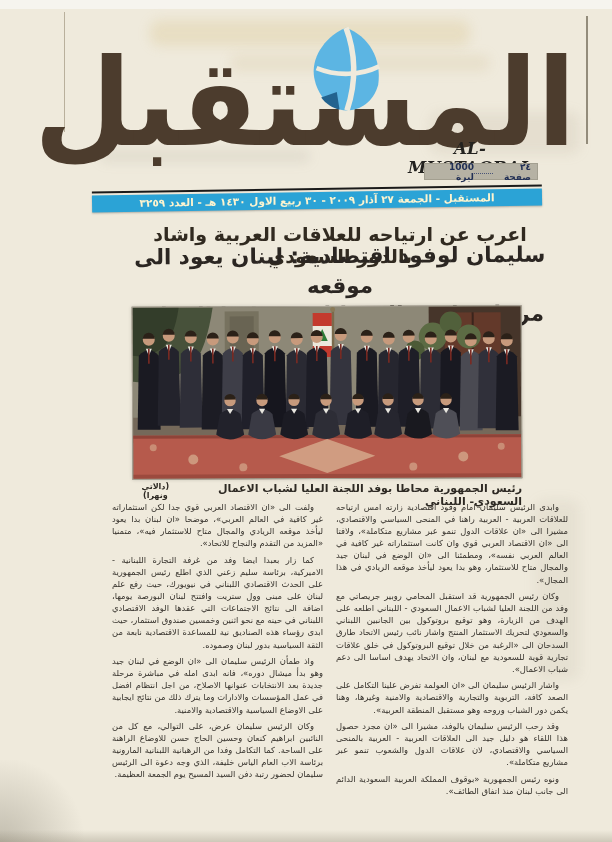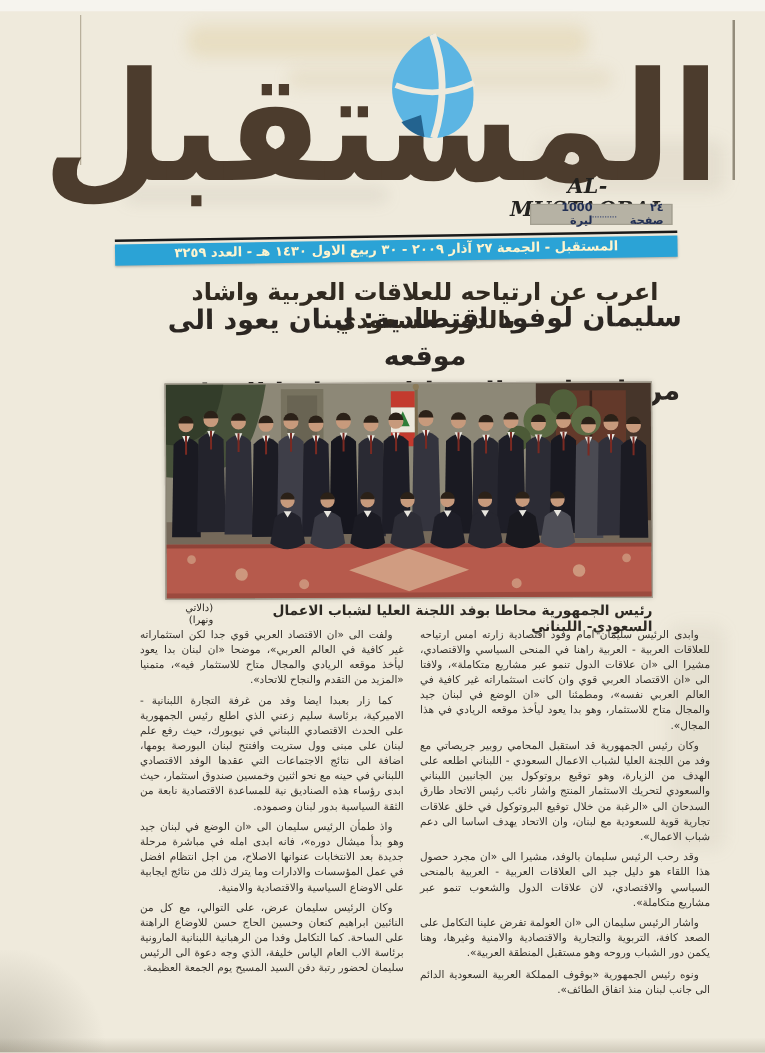--- a/index.html
+++ b/index.html
@@ -74,21 +74,21 @@
     border:1px solid #a9a396;background:#7e7868;
     transform:rotate(-0.25deg);box-shadow:0 0 4px rgba(0,0,0,.18);
   }
   .photo-frame svg{display:block;width:100%;height:100%;}
   .caption-row{
     left:132px;top:482px;width:390px;direction:rtl;
     display:flex;justify-content:space-between;align-items:flex-start;
     color:#2d2923;
   }
   .caption-text{font-size:11px;font-weight:bold;}
-  .credit-text{font-size:8px;font-weight:normal;direction:rtl;}
+  .credit-text{font-size:8px;font-weight:bold;direction:rtl;text-align:center;}
 
   
   .body-cols{
     left:112px;top:501px;width:456px;height:336px;
     direction:rtl;display:flex;gap:13px;overflow:hidden;
     color:#36322c;
   }
   .col-right{width:232px;}
   .col-left{width:211px;}
   .body-cols p{
@@ -221,22 +221,22 @@
 
   <div class="abs caption-row" data-name="photo-caption-row">
     <span class="caption-text" data-name="photo-caption">رئيس الجمهورية محاطا بوفد اللجنة العليا لشباب الاعمال السعودي- اللبناني</span>
     <span class="credit-text" data-name="photo-credit">(دالاتي ونهرا)</span>
   </div>
 
   <div class="abs body-cols" data-name="article-body">
     <div class="col-right" data-name="body-column-right">
         <p data-name="body-paragraph">وابدى الرئيس سليمان امام وفود اقتصادية زارته امس ارتياحه للعلاقات العربية - العربية راهنا في المنحى السياسي والاقتصادي، مشيرا الى «ان علاقات الدول تنمو عبر مشاريع متكاملة»، ولافتا الى «ان الاقتصاد العربي قوي وان كانت استثماراته غير كافية في العالم العربي نفسه»، ومطمئنا الى «ان الوضع في لبنان جيد والمجال متاح للاستثمار، وهو بدا يعود ليأخذ موقعه الريادي في هذا المجال».</p>
         <p data-name="body-paragraph">وكان رئيس الجمهورية قد استقبل المحامي روبير جريصاتي مع وفد من اللجنة العليا لشباب الاعمال السعودي - اللبناني اطلعه على الهدف من الزيارة، وهو توقيع بروتوكول بين الجانبين اللبناني والسعودي لتحريك الاستثمار المنتج واشار نائب رئيس الاتحاد طارق السدحان الى «الرغبة من خلال توقيع البروتوكول في خلق علاقات تجارية قوية للسعودية مع لبنان، وان الاتحاد يهدف اساسا الى دعم شباب الاعمال».</p>
+        <p data-name="body-paragraph">واشار الرئيس سليمان الى «ان العولمة تفرض علينا التكامل على الصعد كافة، التربوية والتجارية والاقتصادية والامنية وغيرها، وهنا يكمن دور الشباب وروحه وهو مستقبل المنطقة العربية».</p>
         <p data-name="body-paragraph">وقد رحب الرئيس سليمان بالوفد، مشيرا الى «ان مجرد حصول هذا اللقاء هو دليل جيد الى العلاقات العربية - العربية بالمنحى السياسي والاقتصادي، لان علاقات الدول والشعوب تنمو عبر مشاريع متكاملة».</p>
-        <p data-name="body-paragraph">واشار الرئيس سليمان الى «ان العولمة تفرض علينا التكامل على الصعد كافة، التربوية والتجارية والاقتصادية والامنية وغيرها، وهنا يكمن دور الشباب وروحه وهو مستقبل المنطقة العربية».</p>
         <p data-name="body-paragraph">ونوه رئيس الجمهورية «بوقوف المملكة العربية السعودية الدائم الى جانب لبنان منذ اتفاق الطائف».</p>
       </div>
     <div class="col-left" data-name="body-column-left">
         <p data-name="body-paragraph">ولفت الى «ان الاقتصاد العربي قوي جدا لكن استثماراته غير كافية في العالم العربي»، موضحا «ان لبنان بدا يعود ليأخذ موقعه الريادي والمجال متاح للاستثمار فيه»، متمنيا «المزيد من التقدم والنجاح للاتحاد».</p>
         <p data-name="body-paragraph">كما زار بعبدا ايضا وفد من غرفة التجارة اللبنانية - الاميركية، برئاسة سليم زعني الذي اطلع رئيس الجمهورية على الحدث الاقتصادي اللبناني في نيويورك، حيث رفع علم لبنان على مبنى وول ستريت وافتتح لبنان البورصة يومها، اضافة الى نتائج الاجتماعات التي عقدها الوفد الاقتصادي اللبناني في حينه مع نحو اثنين وخمسين صندوق استثمار، حيث ابدى رؤساء هذه الصناديق نية للمساعدة الاقتصادية نابعة من الثقة السياسية بدور لبنان وصموده.</p>
         <p data-name="body-paragraph">واذ طمأن الرئيس سليمان الى «ان الوضع في لبنان جيد وهو بدأ ميشال دوره»، فانه ابدى امله في مباشرة مرحلة جديدة بعد الانتخابات عنوانها الاصلاح، من اجل انتظام افضل في عمل المؤسسات والادارات وما يترك ذلك من نتائج ايجابية على الاوضاع السياسية والاقتصادية والامنية.</p>
         <p data-name="body-paragraph">وكان الرئيس سليمان عرض، على التوالي، مع كل من النائبين ابراهيم كنعان وحسين الحاج حسن للاوضاع الراهنة على الساحة. كما التكامل وفدا من الرهبانية اللبنانية المارونية برئاسة الاب العام الياس خليفة، الذي وجه دعوة الى الرئيس سليمان لحضور رتبة دفن السيد المسيح يوم الجمعة العظيمة.</p>
       </div>
   </div>
 

